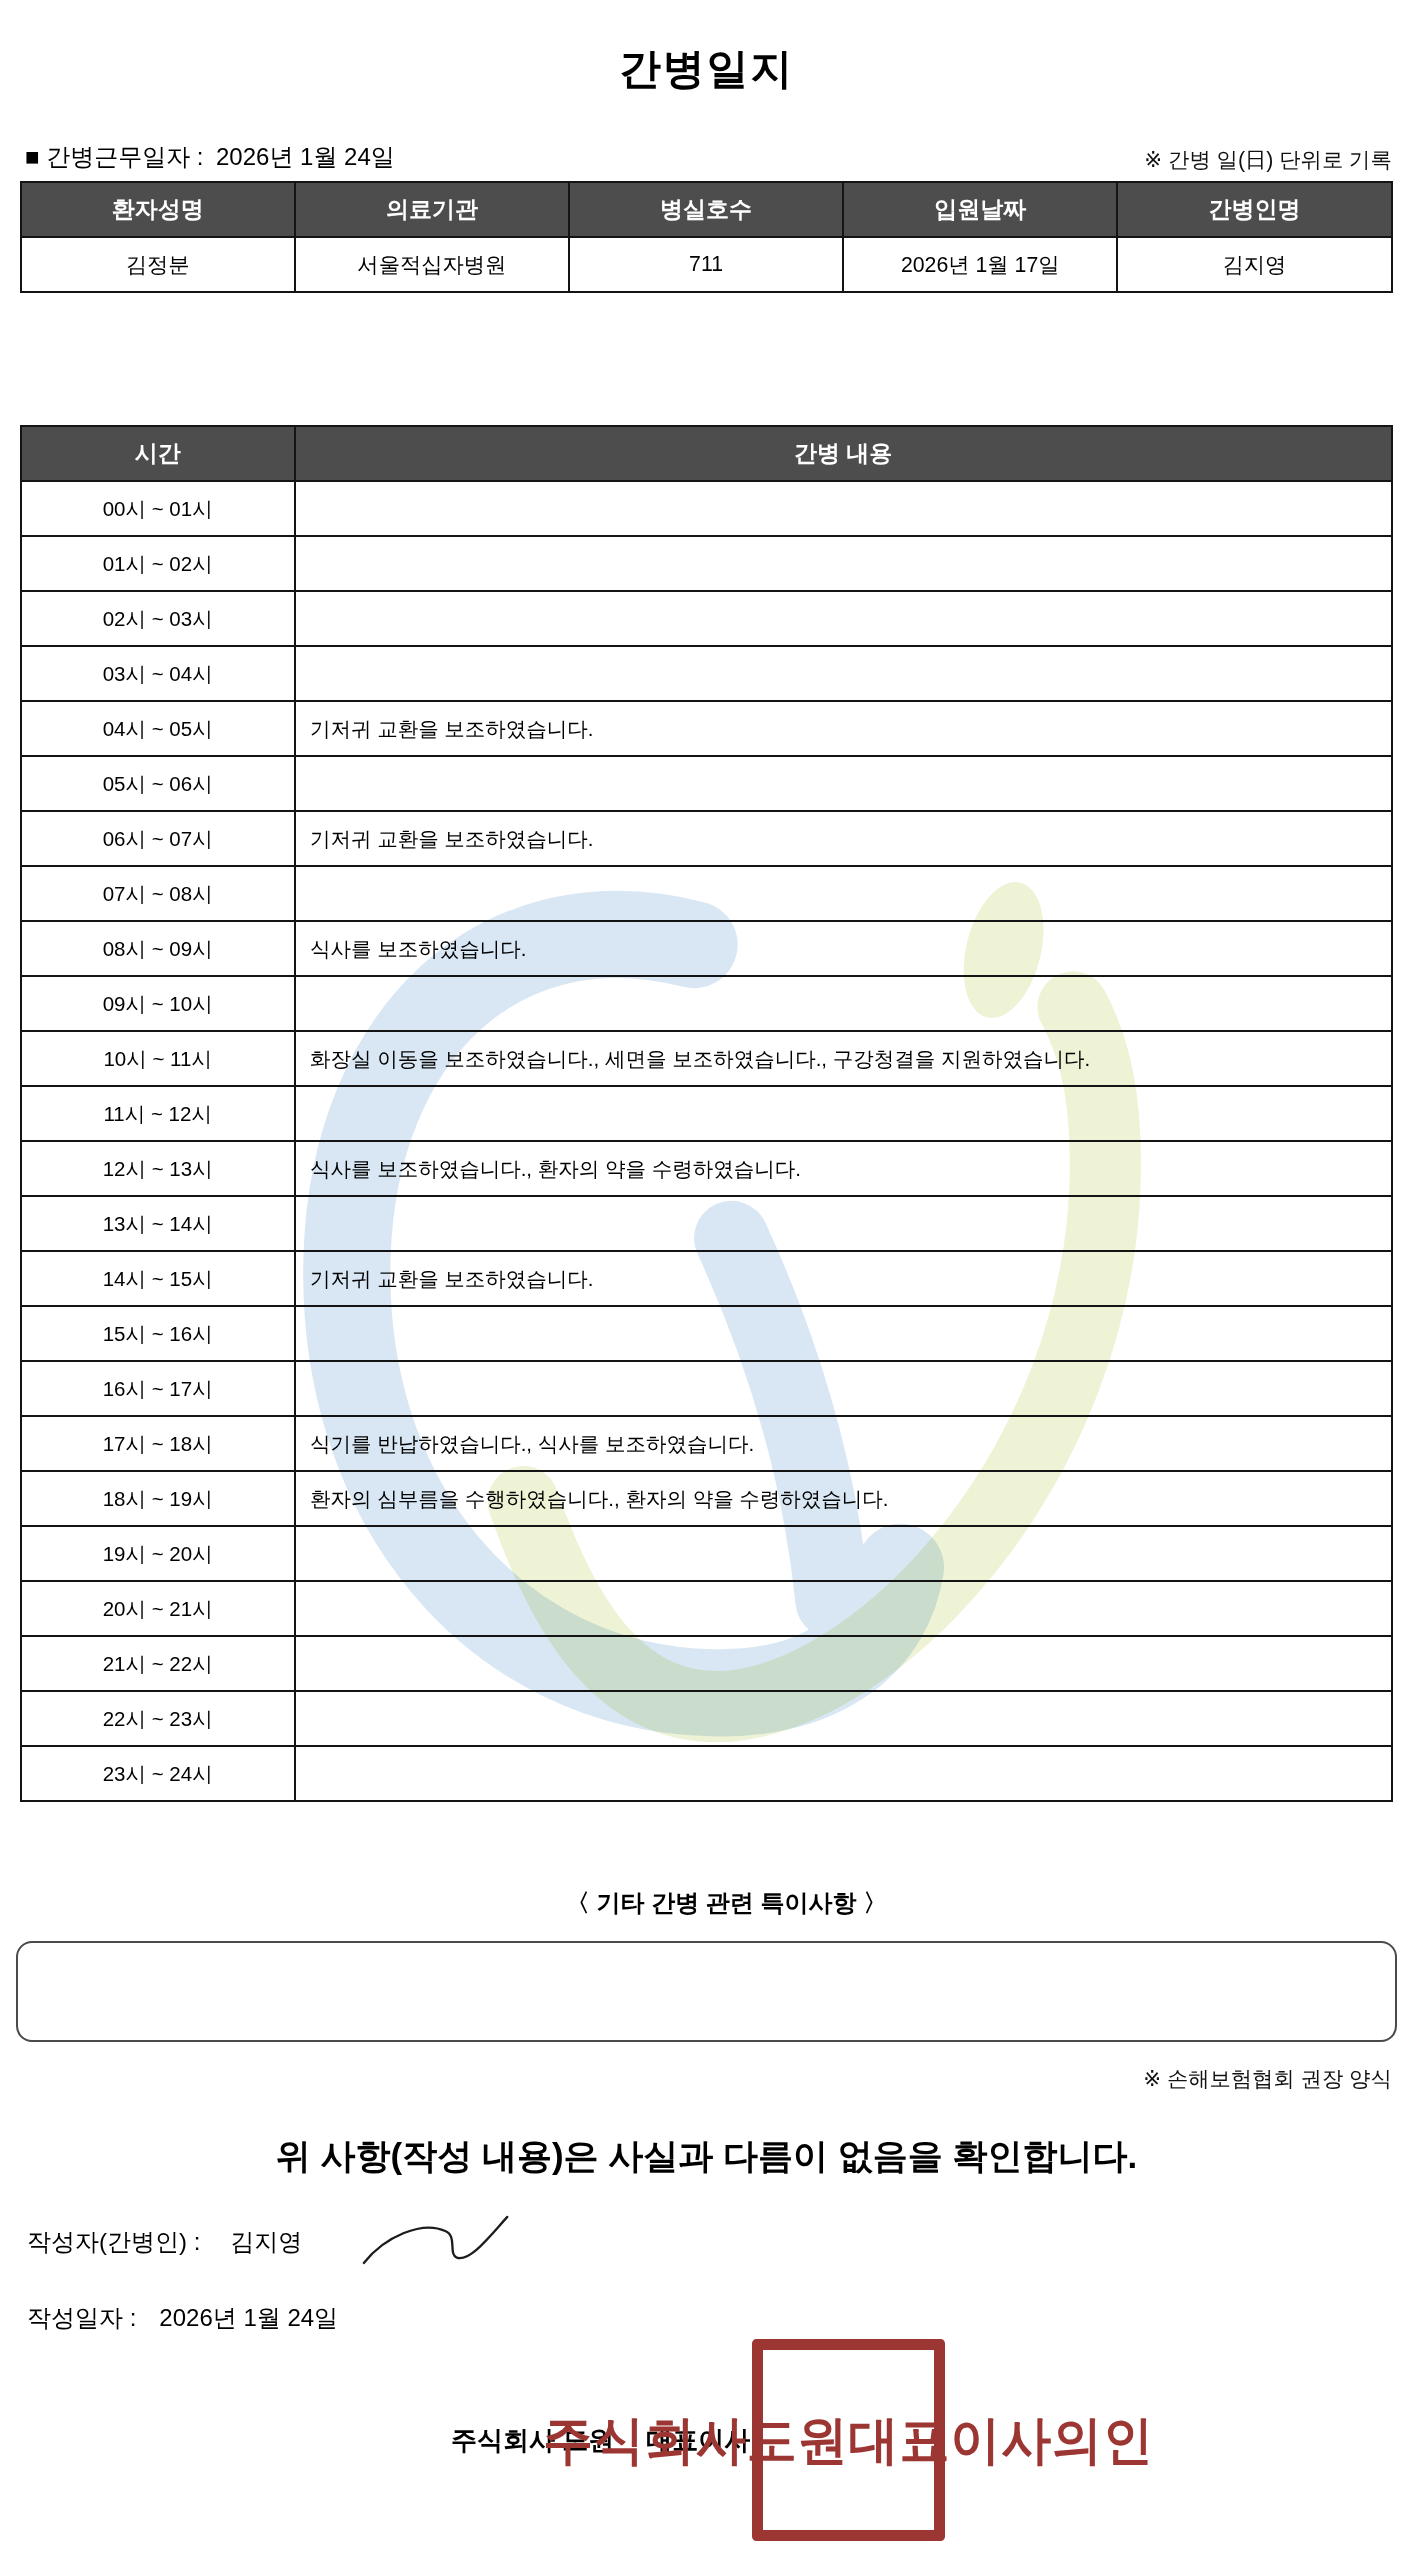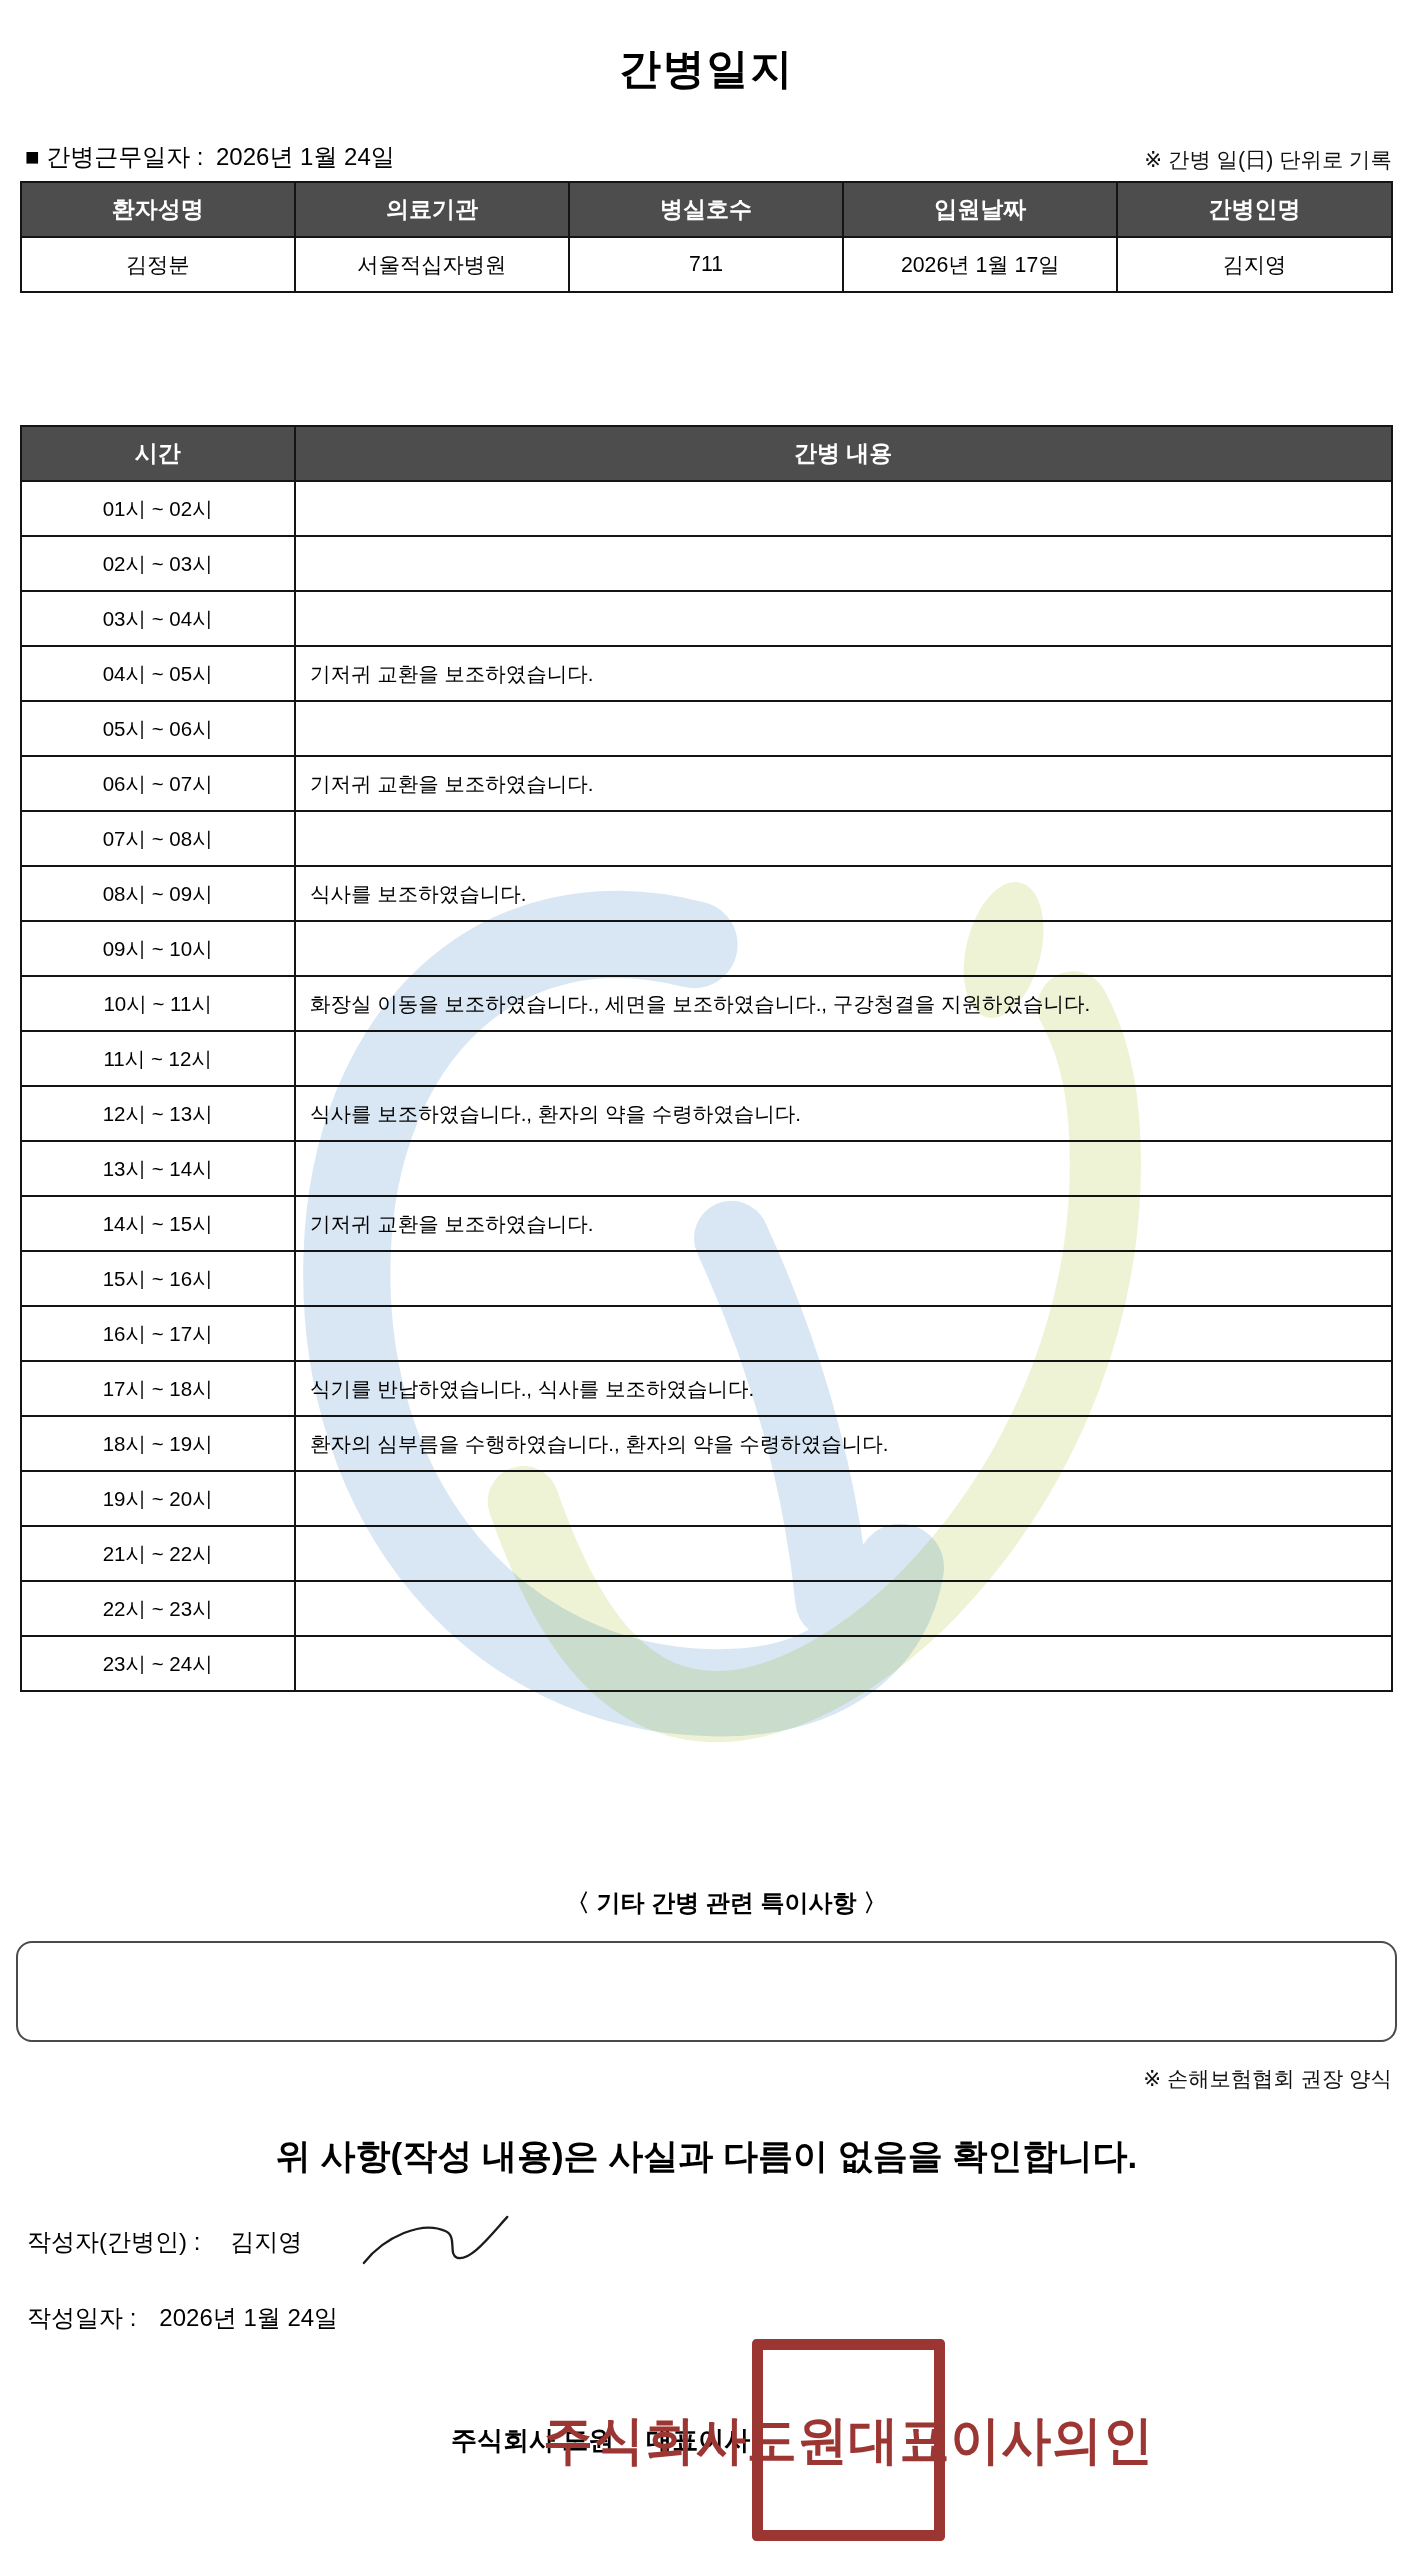--- a/index.html
+++ b/index.html
@@ -101,20 +101,24 @@
 
   <table class="grid layer t3">
     <thead>
       <tr>
         <th class="time-h">시간</th>
         <th>간병 내용</th>
       </tr>
     </thead>
     <tbody id="t3-body">
         <tr>
+          <td class="time-cell">00시 ~ 01시</td>
+          <td class="content-cell"></td>
+        </tr>
+        <tr>
           <td class="time-cell">01시 ~ 02시</td>
           <td class="content-cell"></td>
         </tr>
         <tr>
           <td class="time-cell">02시 ~ 03시</td>
           <td class="content-cell"></td>
         </tr>
         <tr>
           <td class="time-cell">03시 ~ 04시</td>
           <td class="content-cell"></td>
@@ -174,20 +178,24 @@
         <tr>
           <td class="time-cell">17시 ~ 18시</td>
           <td class="content-cell">식기를 반납하였습니다., 식사를 보조하였습니다.</td>
         </tr>
         <tr>
           <td class="time-cell">18시 ~ 19시</td>
           <td class="content-cell">환자의 심부름을 수행하였습니다., 환자의 약을 수령하였습니다.</td>
         </tr>
         <tr>
           <td class="time-cell">19시 ~ 20시</td>
+          <td class="content-cell"></td>
+        </tr>
+        <tr>
+          <td class="time-cell">20시 ~ 21시</td>
           <td class="content-cell"></td>
         </tr>
         <tr>
           <td class="time-cell">21시 ~ 22시</td>
           <td class="content-cell"></td>
         </tr>
         <tr>
           <td class="time-cell">22시 ~ 23시</td>
           <td class="content-cell"></td>
         </tr>

